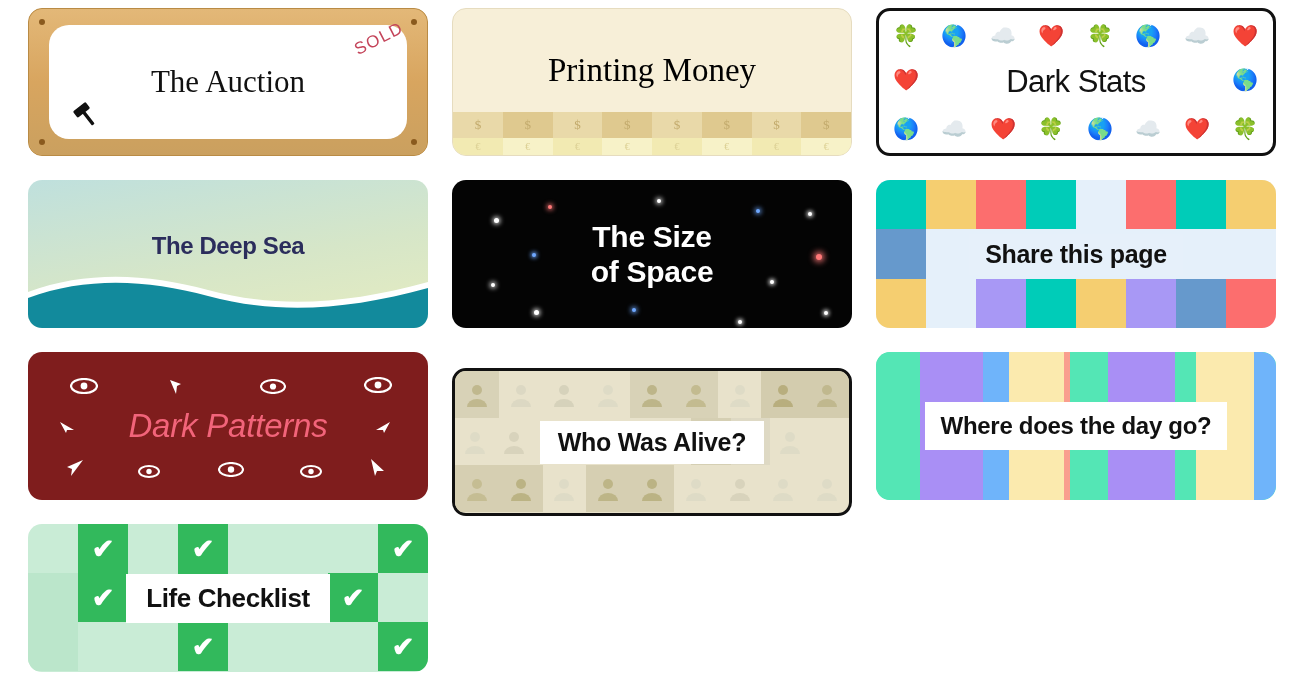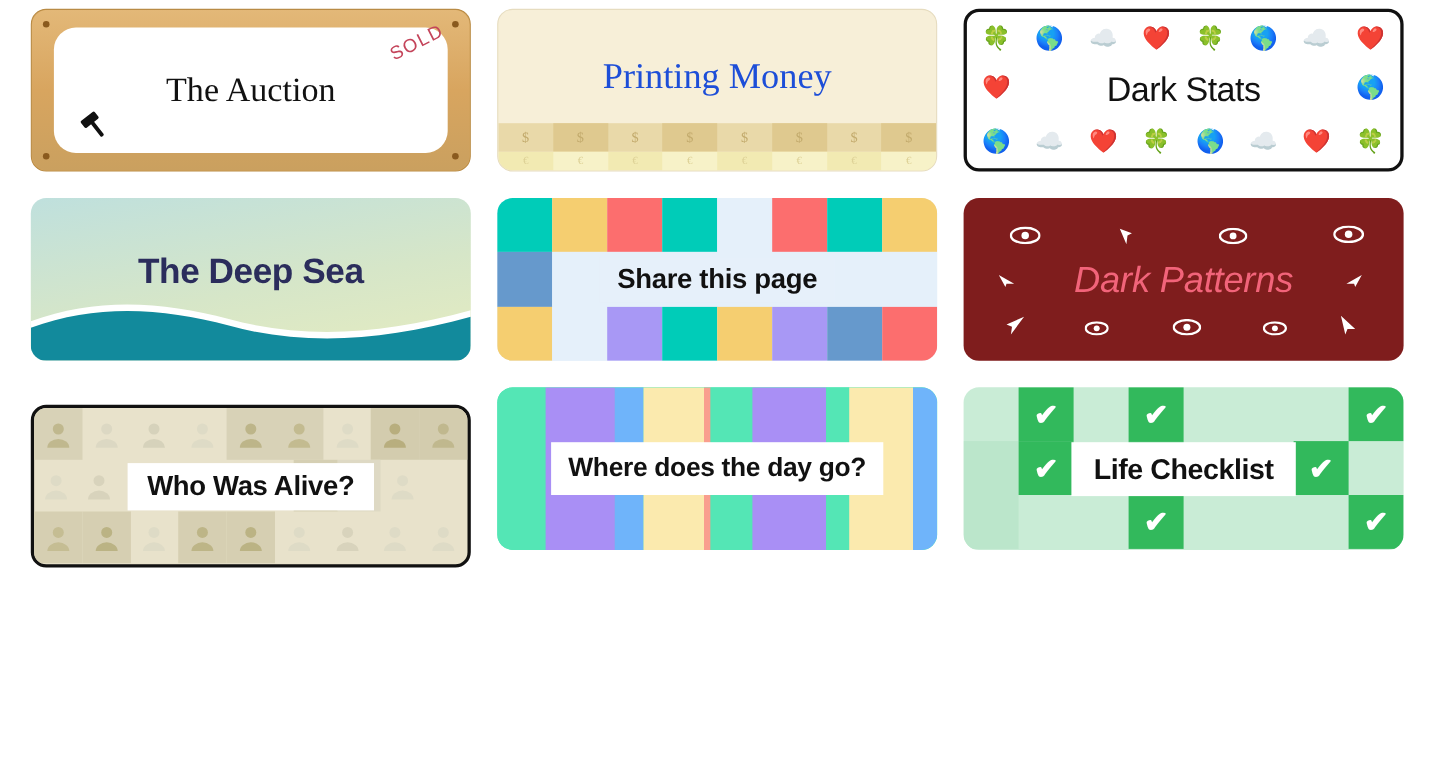--- a/index.html
+++ b/index.html
@@ -66,21 +66,21 @@
     color: #c4445a; font-family: "Liberation Sans", sans-serif;
     font-size: 17px; letter-spacing: 1.5px; font-weight: 500;
     z-index: 7;
   }
   .auction .gavel { position: absolute; left: 42px; bottom: 22px; z-index: 7; }
 
   
   .money { background: #f7efd8; border: 1px solid #e6dcbf; }
   .money .title {
     font-family: "Liberation Serif", serif;
-    font-size: 33px; color: #1d4ed8; font-weight: 400;
+    font-size: 33px; color: #000000; font-weight: 400;
     margin-bottom: 24px;
   }
   .money .band {
     position: absolute; left: 0; right: 0; display: flex;
   }
   .money .band.b1 { bottom: 17px; height: 26px; background: #e9d9a9; }
   .money .band.b2 { bottom: 0; height: 17px; background: #f2eab2; }
   .money .cell {
     flex: 1; display: flex; align-items: center; justify-content: center;
     font-family: "Liberation Serif", serif;
@@ -101,21 +101,21 @@
     display: flex; justify-content: space-between; align-items: center;
   }
   .lifestats .emoji-row.r1 { top: 14px; }
   .lifestats .emoji-row.r2 { top: 58px; }
   .lifestats .emoji-row.r3 { bottom: 14px; }
   .lifestats .emoji { font-size: 21px; line-height: 1; }
 
   
   .deepsea { background: linear-gradient(170deg,#bfe0dd 0%,#d6e6c8 55%,#e6ecc0 100%); }
   .deepsea .title {
-    font-size: 32px; font-weight: 700; color: #2b2d5c;
+    font-size: 24px; font-weight: 700; color: #2b2d5c;
     letter-spacing: -0.4px; margin-bottom: 16px;
   }
   .deepsea svg { position: absolute; left: 0; bottom: 0; width: 400px; height: 64px; }
 
   
   .space { background: #040404; }
   .space .title {
     font-size: 30px; font-weight: 700; color: #fff; line-height: 1.18;
     letter-spacing: -0.3px;
   }
@@ -279,20 +279,41 @@
   <div class="card deepsea">
     <svg viewBox="0 0 400 64" preserveAspectRatio="none">
       <path d="M0,28 C60,6 120,10 180,26 C250,45 320,40 400,18 L400,64 L0,64 Z" fill="#ffffff"></path>
       <path d="M0,34 C60,12 120,16 180,32 C250,51 320,46 400,24 L400,64 L0,64 Z" fill="#128a9c"></path>
     </svg>
     <div class="center-title">
       <div class="title">The Deep Sea</div>
     </div>
   </div>
 
+  <div class="card space">
+    <div class="star" style="left:42px;top:38px;width:5px;height:5px;background:#fff;box-shadow:0 0 5px 1px #fff;"></div>
+    <div class="star" style="left:96px;top:25px;width:4px;height:4px;background:#ff7878;box-shadow:0 0 5px 1px #ff7878;"></div>
+    <div class="star" style="left:205px;top:19px;width:4px;height:4px;background:#fff;box-shadow:0 0 5px 1px #fff;"></div>
+    <div class="star" style="left:304px;top:29px;width:4px;height:4px;background:#6fa8ff;box-shadow:0 0 5px 1px #6fa8ff;"></div>
+    <div class="star" style="left:356px;top:32px;width:4px;height:4px;background:#fff;box-shadow:0 0 4px 1px #fff;"></div>
+    <div class="star" style="left:80px;top:73px;width:4px;height:4px;background:#6fa8ff;box-shadow:0 0 4px 1px #6fa8ff;"></div>
+    <div class="star" style="left:364px;top:74px;width:6px;height:6px;background:#ff7878;box-shadow:0 0 6px 2px #ff7878;"></div>
+    <div class="star" style="left:39px;top:103px;width:4px;height:4px;background:#fff;box-shadow:0 0 5px 1px #fff;"></div>
+    <div class="star" style="left:318px;top:100px;width:4px;height:4px;background:#fff;box-shadow:0 0 4px 1px #fff;"></div>
+    <div class="star" style="left:82px;top:130px;width:5px;height:5px;background:#fff;box-shadow:0 0 5px 1px #fff;"></div>
+    <div class="star" style="left:180px;top:128px;width:4px;height:4px;background:#6fa8ff;box-shadow:0 0 5px 1px #6fa8ff;"></div>
+    <div class="star" style="left:286px;top:140px;width:4px;height:4px;background:#fff;box-shadow:0 0 4px 1px #fff;"></div>
+    <div class="star" style="left:372px;top:131px;width:4px;height:4px;background:#fff;box-shadow:0 0 4px 1px #fff;"></div>
+    <div class="center-title">
+      <div class="title">
+        <div>The Size</div>
+        <div>of Space</div>
+      </div>
+    </div>
+  </div>
 
   <div class="card share">
     <div class="srow r1">
       <div class="sc" style="background:#00ccb8"></div>
       <div class="sc" style="background:#f5ce70"></div>
       <div class="sc" style="background:#fc6e6e"></div>
       <div class="sc" style="background:#00ccb8"></div>
       <div class="sc" style="background:#e5f0fa"></div>
       <div class="sc" style="background:#fc6e6e"></div>
       <div class="sc" style="background:#00ccb8"></div>

